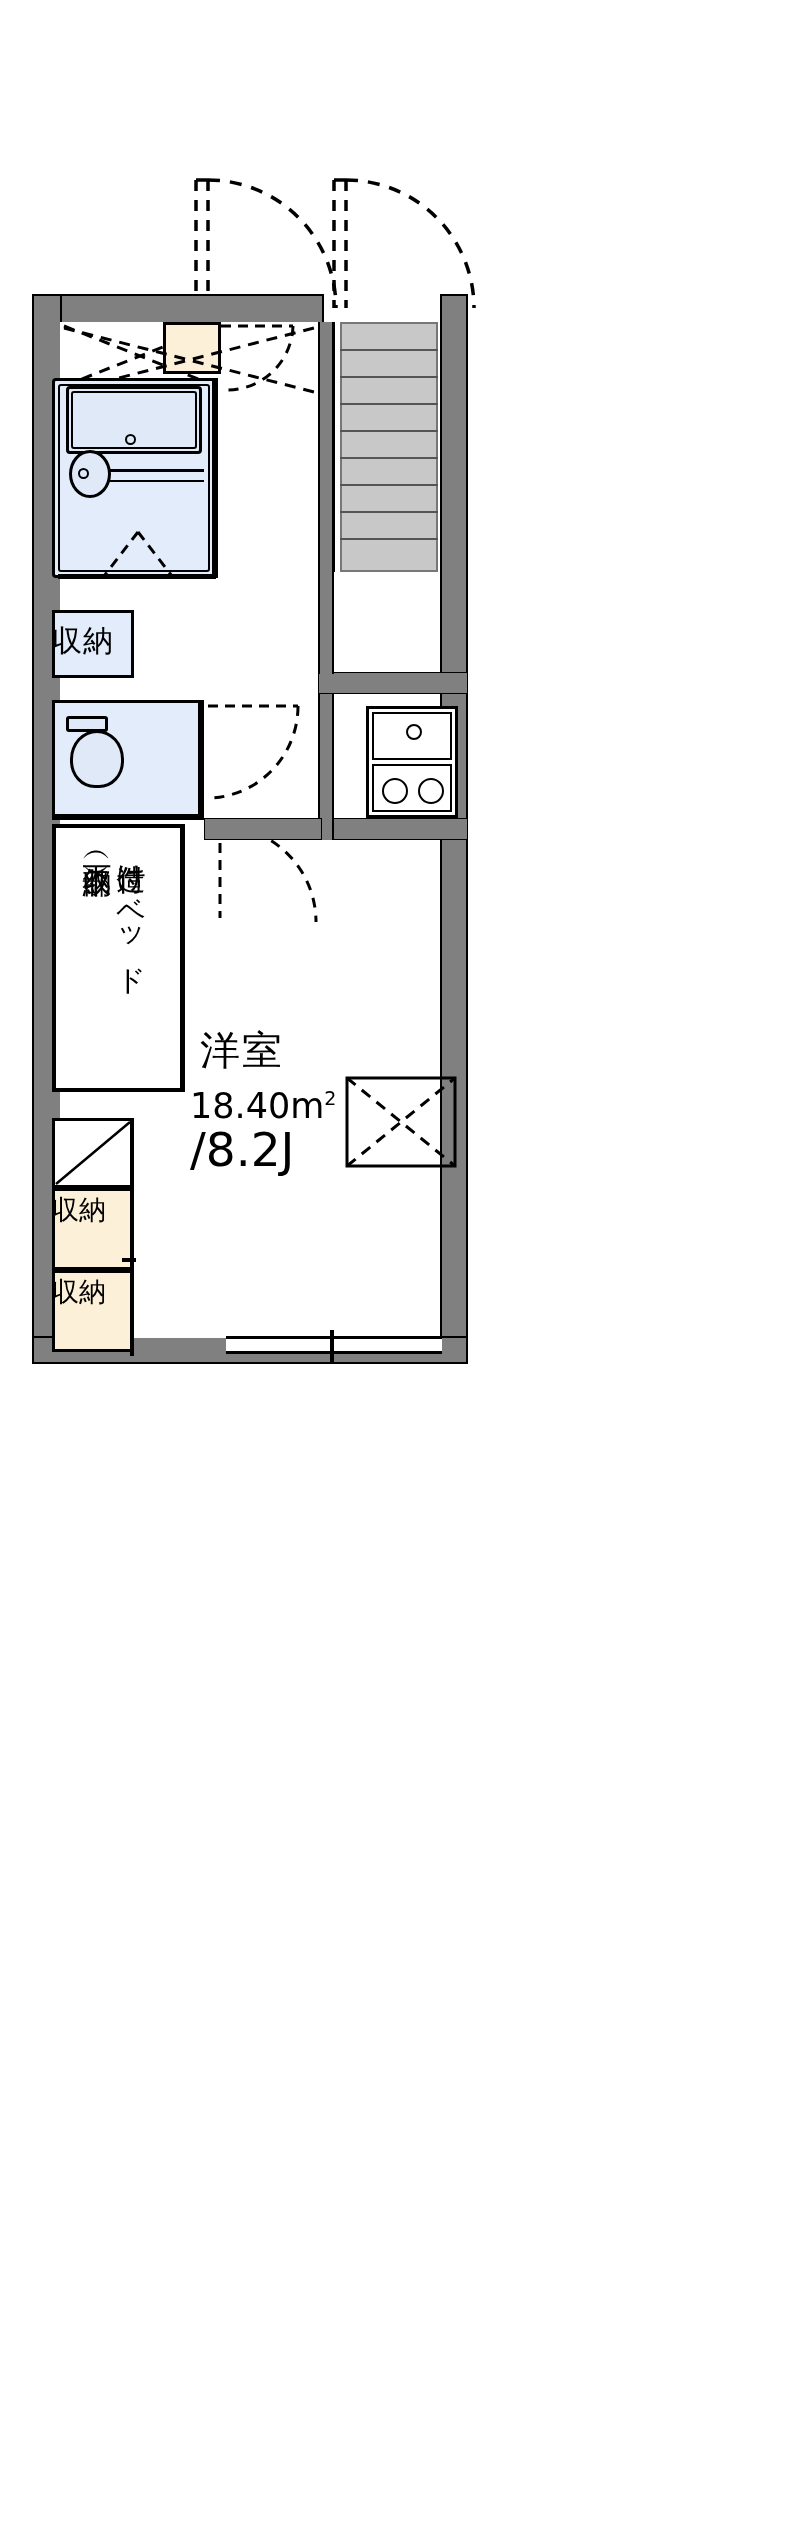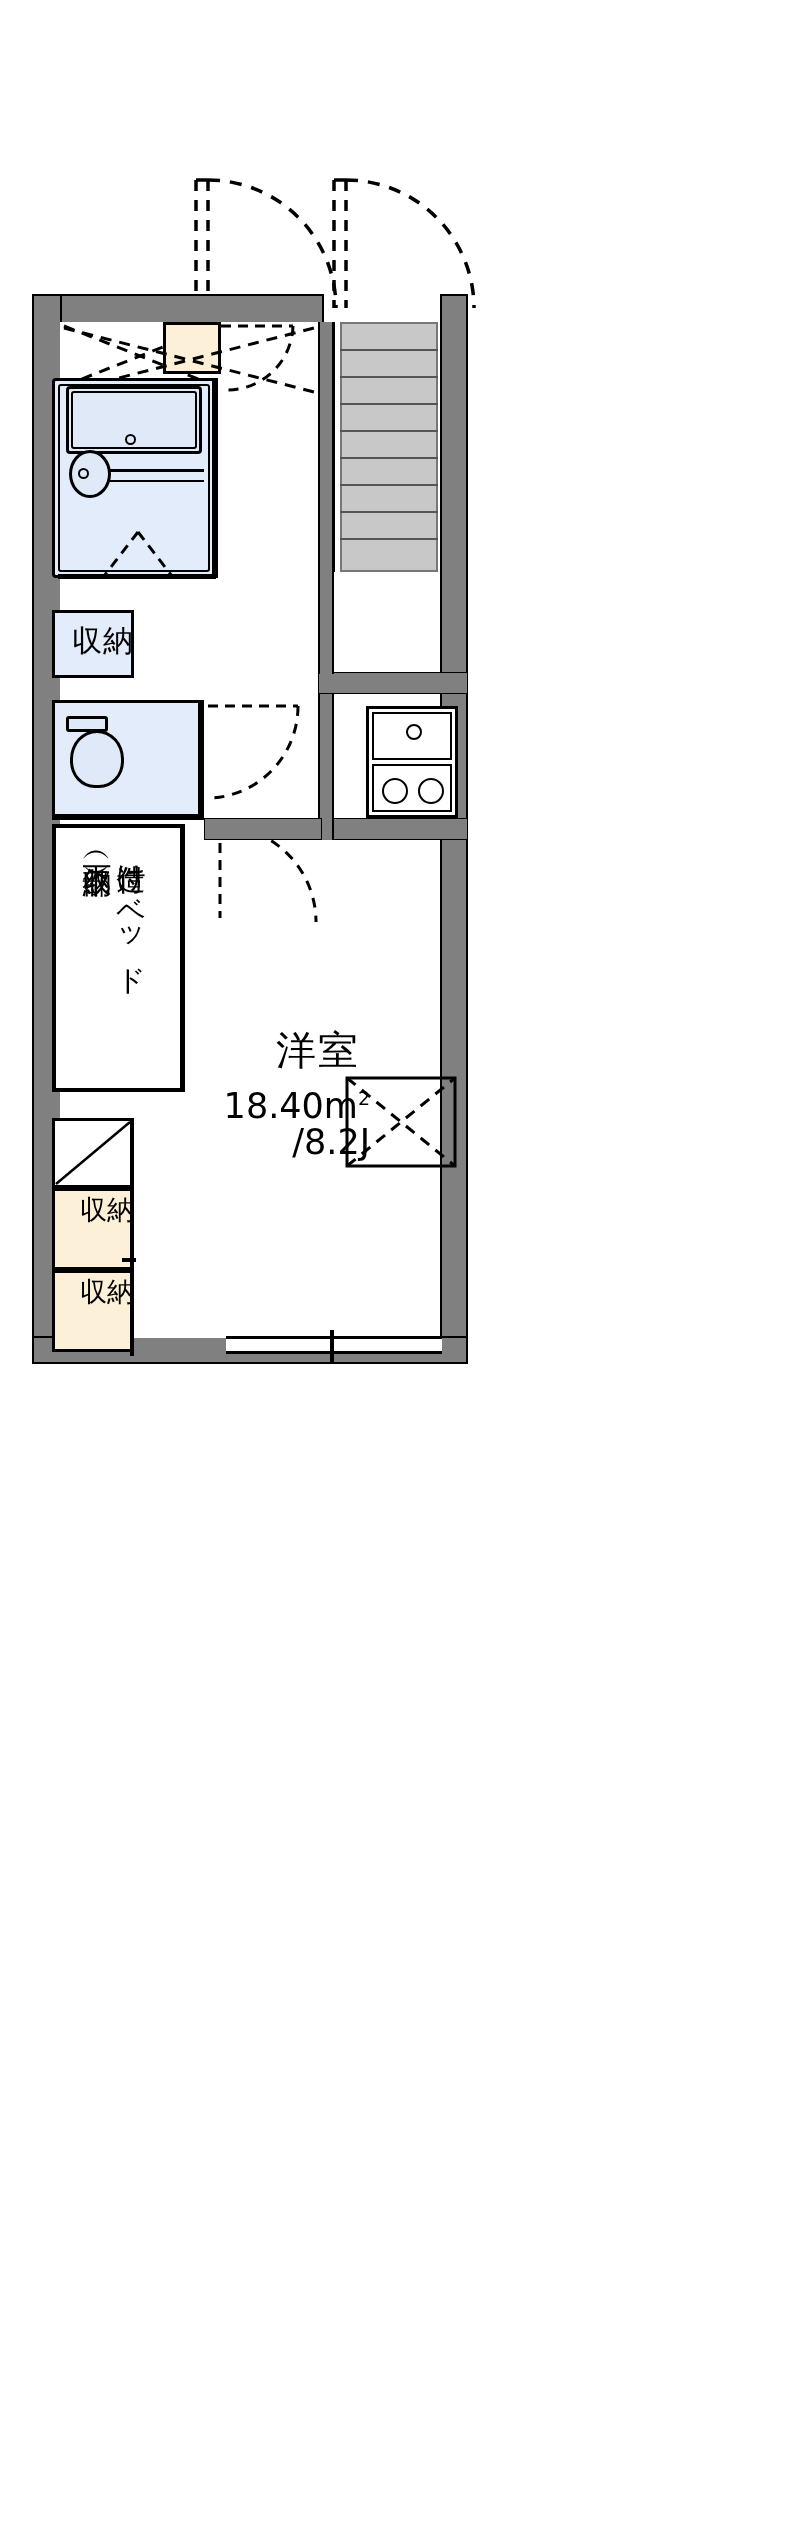--- a/index.html
+++ b/index.html
@@ -14,21 +14,21 @@
   
   .room-white{background:#ffffff;}
   .fill-gray{background:#c8c8c8;}
 
   
   .ln{background:#000;}
 
   
   .lbl{color:#000;font-family:"DejaVu Sans","Liberation Sans",sans-serif;line-height:1.02;white-space:pre;}
   .vert{writing-mode:vertical-rl;text-orientation:upright;}
-  .ctr{text-align:right;}
+  .ctr{text-align:left;}
 
   svg{display:block;overflow:visible;}
 </style>
 </head>
 <body>
 
 <div id="plan">
 
   <svg class="abs" style="left:190px;top:170px;width:160px;height:145px">
     <path d="M18,10 L18,138" stroke="#000" stroke-width="3.5" stroke-dasharray="11,9" fill="none"></path>
@@ -150,21 +150,21 @@
   <div class="abs" style="left:52px;top:824px;width:132px;height:268px;background:#ffffff;border:4px solid #000;box-sizing:border-box;"></div>
   <div class="abs ln" style="left:180px;top:824px;width:5px;height:268px;"></div>
 
   <div class="abs lbl vert" style="left:116px;top:842px;height:230px;font-size:29px;letter-spacing:1px;">造付けベッド</div>
   <div class="abs lbl vert" style="left:82px;top:842px;height:230px;font-size:29px;letter-spacing:1px;">（下部収納）</div>
 
   <div class="abs lbl ctr" style="left:200px;top:1030px;width:160px;font-size:40px;letter-spacing:2px;">洋室</div>
   <div class="abs ctr" style="left:190px;top:1086px;width:180px;font-size:35px;font-family:'DejaVu Sans','Liberation Sans',sans-serif;">
     <span>18.40m</span><sup style="font-size:19px">2</sup>
   </div>
-  <div class="abs ctr" style="left:190px;top:1122px;width:180px;font-size:35px;font-family:'DejaVu Sans','Liberation Sans',sans-serif;">/8.2J</div>
+  <div class="abs ctr" style="left:190px;top:1122px;width:180px;font-size:47px;font-family:'DejaVu Sans','Liberation Sans',sans-serif;">/8.2J</div>
 
   <svg class="abs" style="left:345px;top:1076px;width:112px;height:92px">
     <rect x="2" y="2" width="108" height="88" stroke="#000" stroke-width="3" fill="none"></rect>
     <path d="M2,2 L110,90" stroke="#000" stroke-width="3" stroke-dasharray="11,8" fill="none"></path>
     <path d="M2,90 L110,2" stroke="#000" stroke-width="3" stroke-dasharray="11,8" fill="none"></path>
   </svg>
 
   <div class="abs" style="left:52px;top:1118px;width:82px;height:70px;background:#ffffff;border:3px solid #000;box-sizing:border-box;"></div>
   <svg class="abs" style="left:54px;top:1120px;width:78px;height:66px">
     <path d="M2,64 L76,2" stroke="#000" stroke-width="2.5" fill="none"></path>

